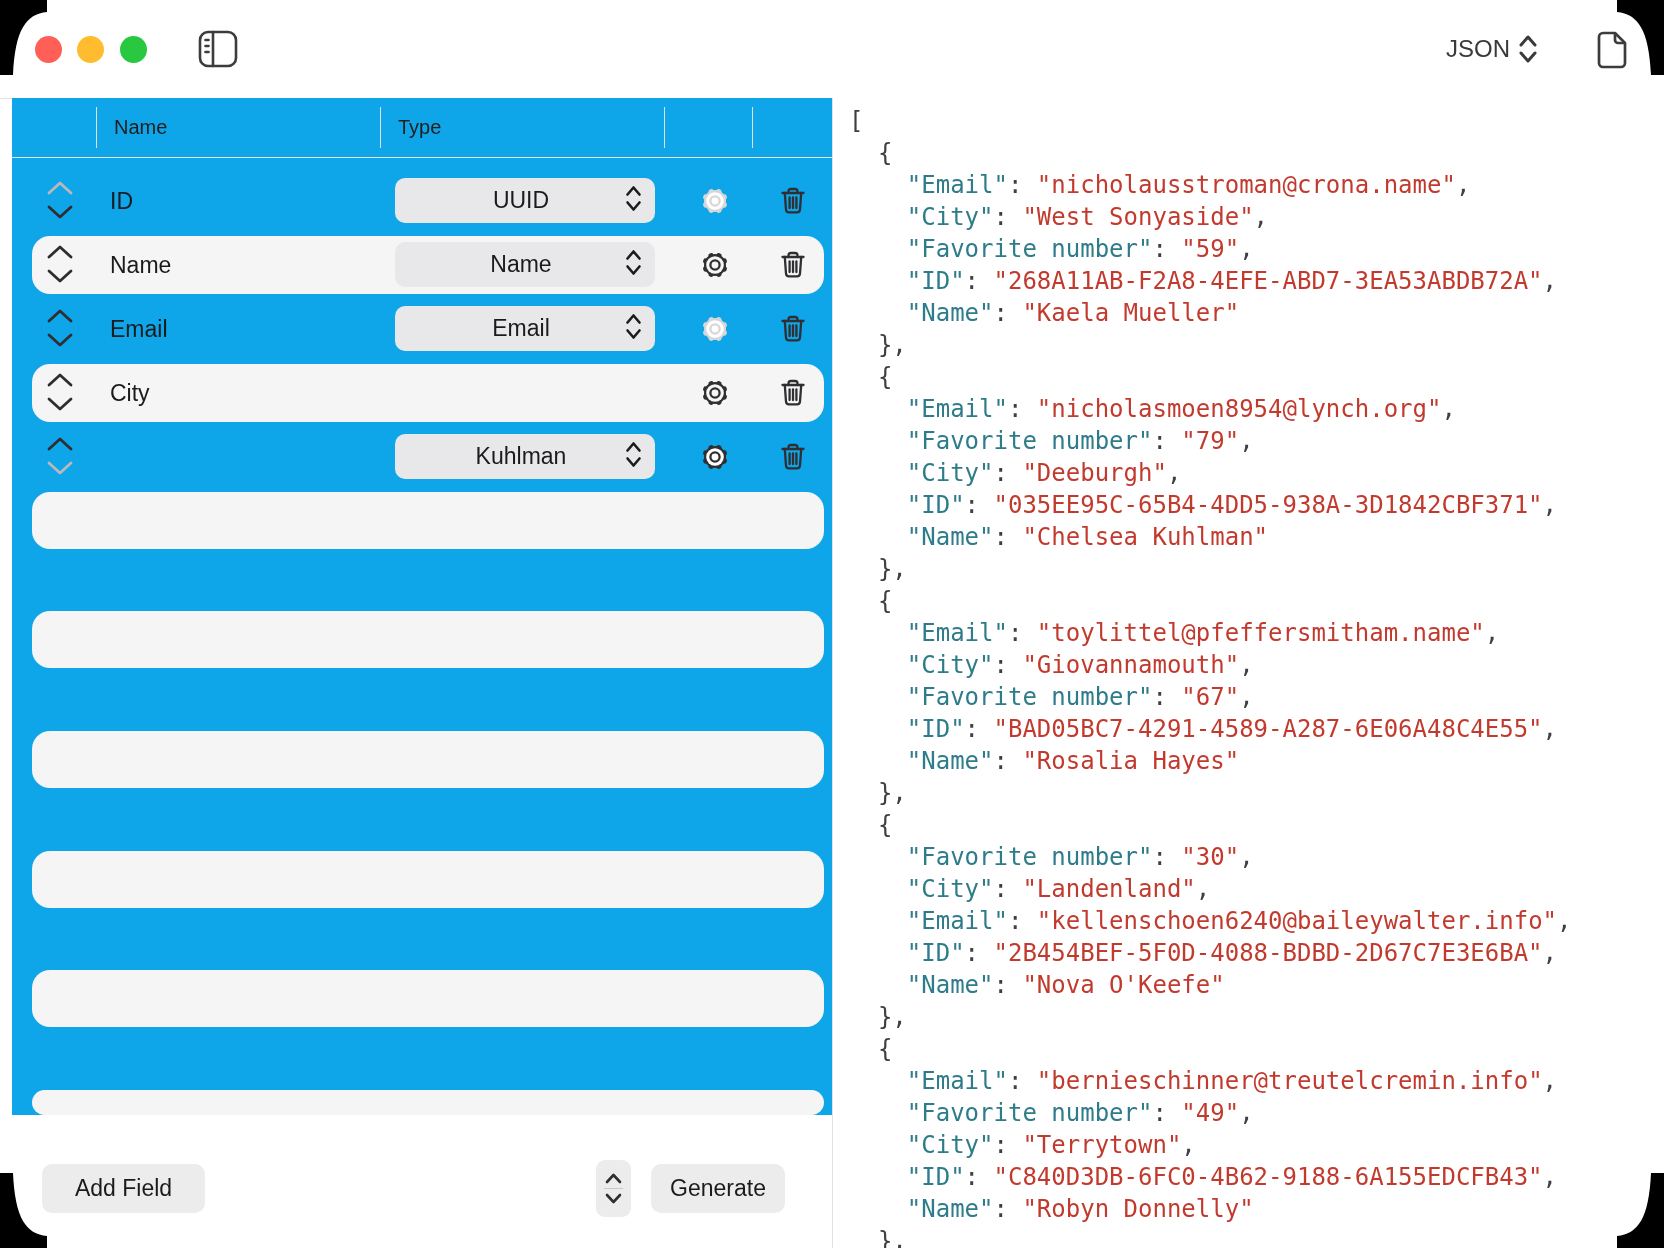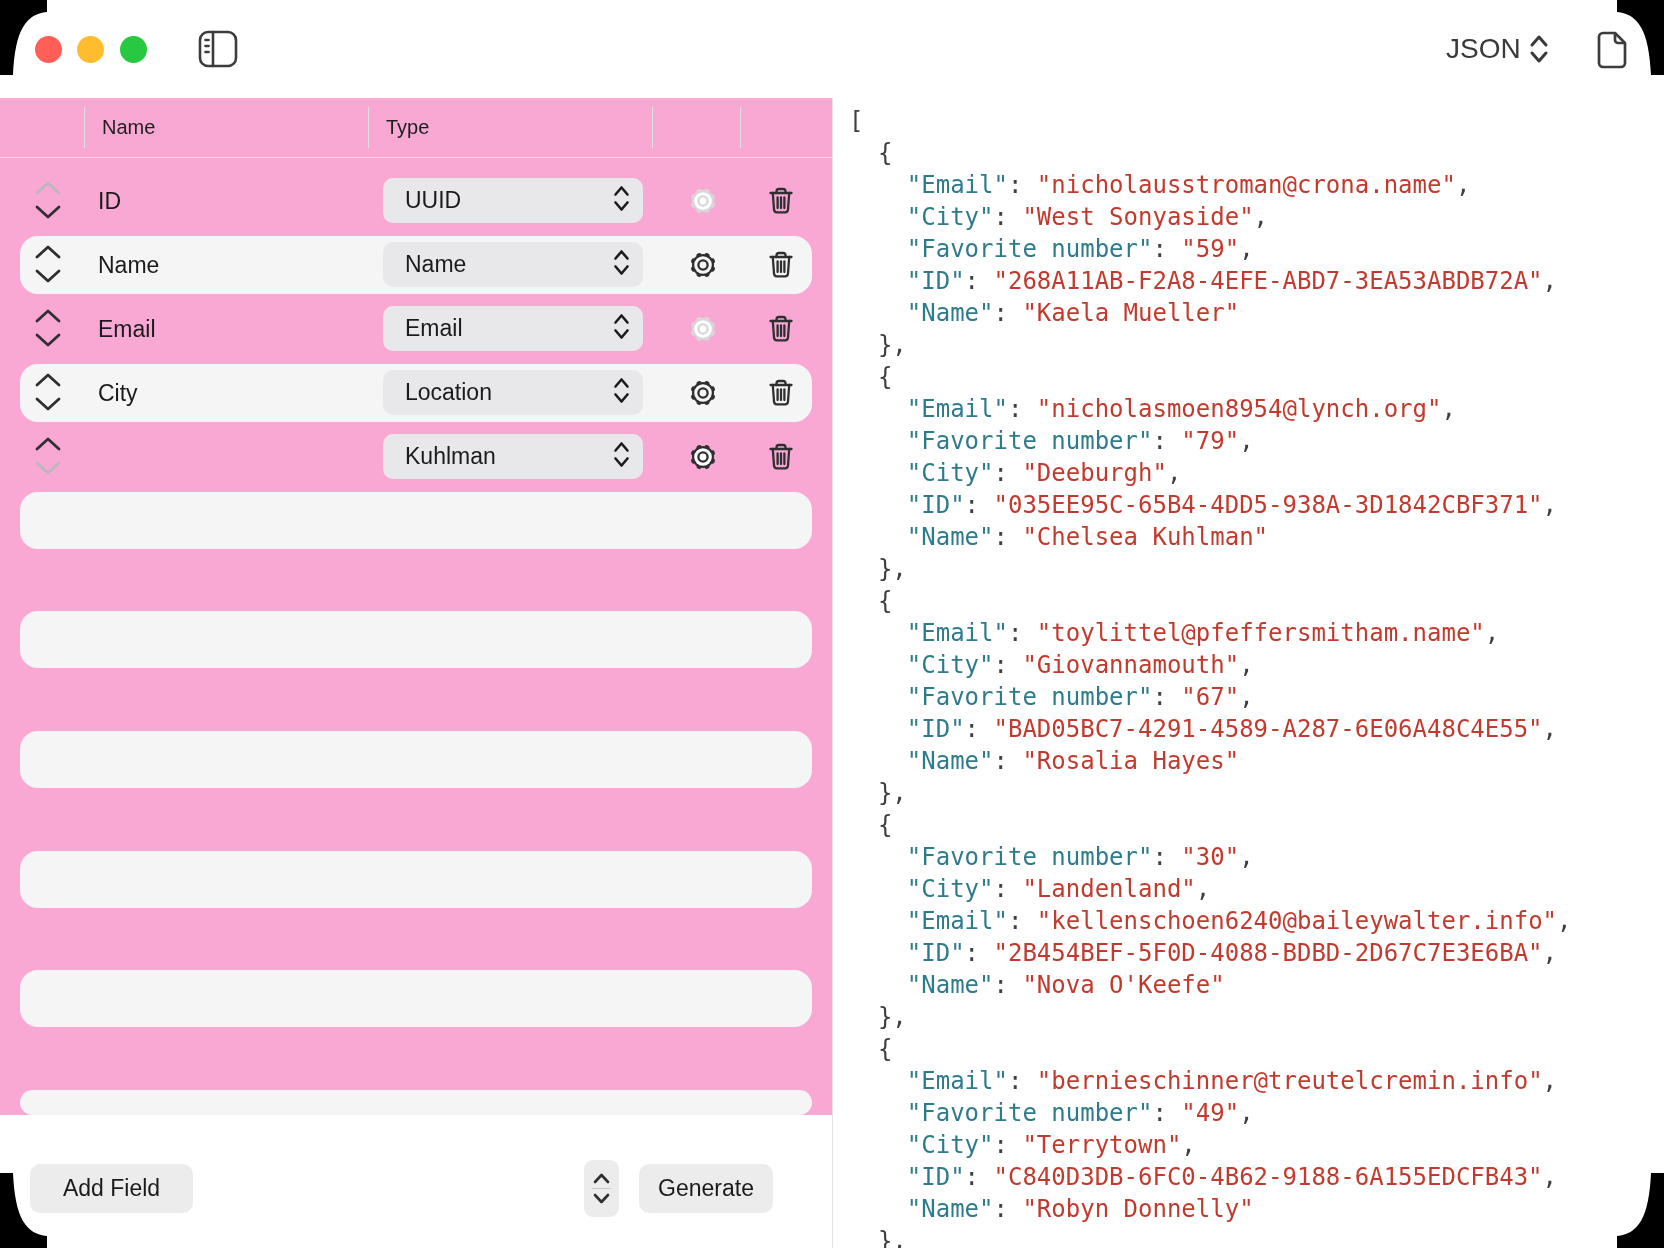--- a/index.html
+++ b/index.html
@@ -9,31 +9,31 @@
 
   
   .titlebar{position:absolute;left:0;top:0;width:1664px;height:98px;background:#fff;
             border-bottom:1px solid #e4e4e4;}
   .light{position:absolute;top:36px;width:27px;height:27px;border-radius:50%;}
   .light.red{left:35px;}  .light.yellow{left:77px;} .light.green{left:120px;}
   .sidebar-toggle{position:absolute;left:198px;top:30px;width:40px;height:38px;cursor:default;}
   .win-title{position:absolute;left:293px;top:0;height:98px;display:flex;align-items:center;
              font-size:27px;font-weight:700;color:#2e2e30;letter-spacing:.2px;}
   .format-popup{position:absolute;left:1446px;top:0;height:98px;display:flex;align-items:center;gap:7px;}
-  .format-popup .lbl{font-size:28px;color:#3a3a3c;}
+  .format-popup .lbl{font-size:24px;color:#3a3a3c;}
   .doc-btn{position:absolute;left:1595px;top:31px;width:34px;height:38px;}
 
   
-  .fields-panel{position:absolute;left:0;top:98px;width:832px;height:1150px;background:#f9a8d4;}
+  .fields-panel{position:absolute;left:12px;top:98px;width:832px;height:1150px;background:#0ea5e9;}
   .tbl-header{position:absolute;left:0;top:0;width:832px;height:59px;border-bottom:1px solid #e4e4e4;}
   .tbl-header .col-label{position:absolute;top:0;height:59px;display:flex;align-items:center;
                          font-size:20px;color:#1f1f1f;}
   .tbl-header .sep{position:absolute;top:9px;height:41px;width:1px;background:#e0e0e0;}
   .rows-clip{position:absolute;left:0;top:59px;width:832px;height:958px;overflow:hidden;}
-  .frow{position:absolute;left:0;width:832px;height:58px;}
+  .frow{position:absolute;left:0;width:832px;height:58px;text-align:center;}
   .frow .shade,.erow{position:absolute;left:20px;width:792px;background:#f5f5f6;border-radius:18px;}
   .frow .shade{top:0;height:58px;}
   .reorder{position:absolute;left:33px;top:7px;width:30px;height:44px;}
   .fname{position:absolute;left:98px;top:0;height:58px;display:flex;align-items:center;
          font-size:23px;color:#1b1b1d;}
   .type-dd{position:absolute;left:383px;top:6px;width:260px;height:45px;background:#e8e8ea;
            border-radius:10px;display:flex;align-items:center;}
   .type-dd .tlabel{margin-left:22px;font-size:23px;color:#1b1b1d;flex:1;}
   .type-dd .ddchev{margin-right:13px;}
   .icon-btn{position:absolute;top:14px;width:30px;height:30px;}
@@ -234,27 +234,20 @@
           <div class="shade"></div>
           <div class="reorder">
        <div style="height:20px"><svg width="30" height="18" viewBox="0 0 30 18" fill="none" stroke="#2f2f31" stroke-width="2.8" stroke-linecap="round" stroke-linejoin="round">
                 <polyline points="4,14 15,4 26,14"></polyline>
               </svg></div>
        <div style="height:20px;margin-top:4px"><svg width="30" height="18" viewBox="0 0 30 18" fill="none" stroke="#2f2f31" stroke-width="2.8" stroke-linecap="round" stroke-linejoin="round">
                 <polyline points="4,4 15,14 26,4"></polyline>
               </svg></div>
      </div>
      <div class="fname">City</div>
-     <div class="type-dd">
-       <span class="tlabel">Location</span>
-       <span class="ddchev"><svg width="17" height="27" viewBox="0 0 17 27" fill="none" stroke="#1c1c1e" stroke-width="2.6" stroke-linecap="round" stroke-linejoin="round">
-                <polyline points="2.5,9.5 8.5,2.5 14.5,9.5"></polyline>
-                <polyline points="2.5,17.5 8.5,24.5 14.5,17.5"></polyline>
-              </svg></span>
-     </div>
      <div class="icon-btn gear-btn">
        <svg width="30" height="30" viewBox="-15 -15 30 30">
     <circle r="11" fill="#2f2f31"></circle>
               <rect x="-2.6" y="-12.6" width="5.2" height="6" rx="2.2" fill="#2f2f31" transform="rotate(22.5)"></rect>
               <rect x="-2.6" y="-12.6" width="5.2" height="6" rx="2.2" fill="#2f2f31" transform="rotate(67.5)"></rect>
               <rect x="-2.6" y="-12.6" width="5.2" height="6" rx="2.2" fill="#2f2f31" transform="rotate(112.5)"></rect>
               <rect x="-2.6" y="-12.6" width="5.2" height="6" rx="2.2" fill="#2f2f31" transform="rotate(157.5)"></rect>
               <rect x="-2.6" y="-12.6" width="5.2" height="6" rx="2.2" fill="#2f2f31" transform="rotate(202.5)"></rect>
               <rect x="-2.6" y="-12.6" width="5.2" height="6" rx="2.2" fill="#2f2f31" transform="rotate(247.5)"></rect>
               <rect x="-2.6" y="-12.6" width="5.2" height="6" rx="2.2" fill="#2f2f31" transform="rotate(292.5)"></rect>

